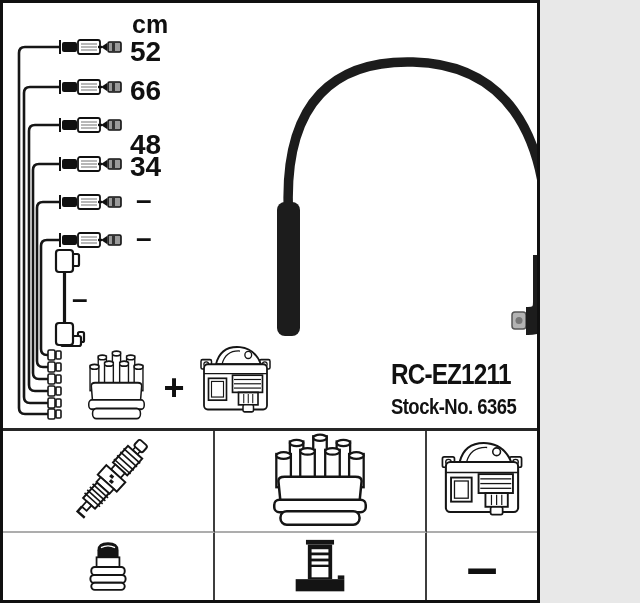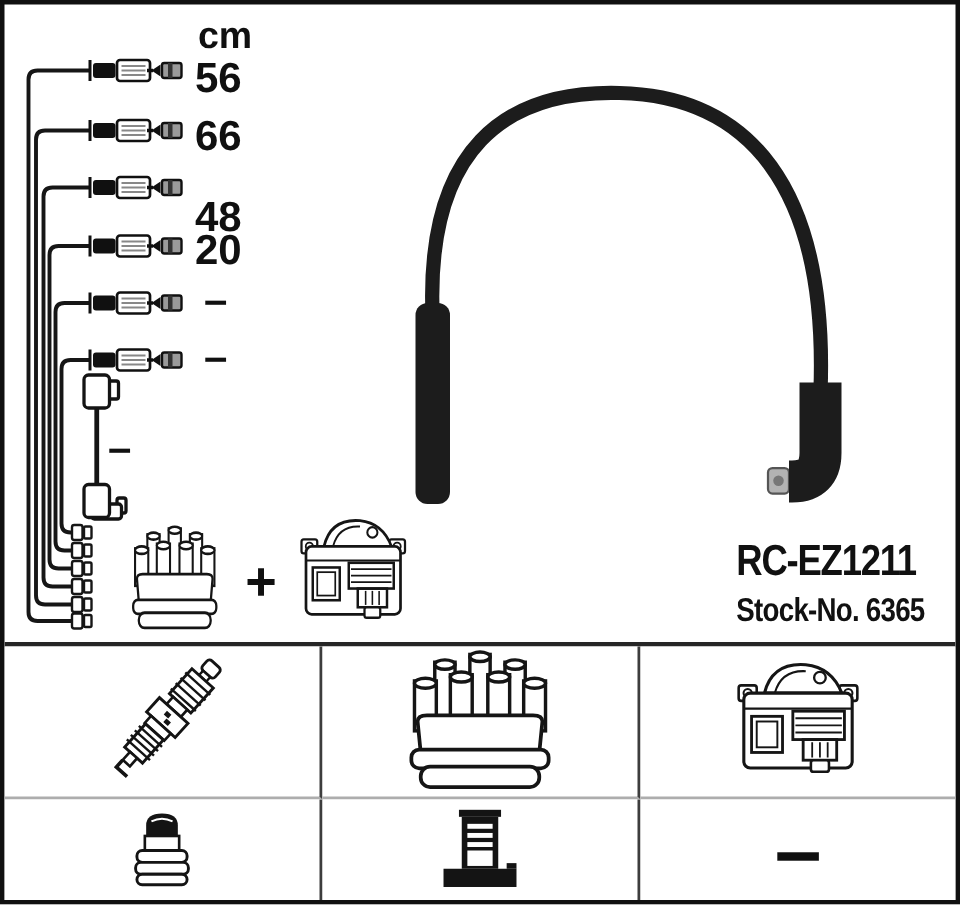--- a/index.html
+++ b/index.html
@@ -1,17 +1,17 @@
 <!DOCTYPE html>
 <html><head>
 <meta charset="utf-8">
 <style>
   html,body{margin:0;padding:0;background:#e8e8e8;}
   .stage{
-    position:relative;width:640px;height:603px;box-sizing:border-box;
+    position:relative;width:540px;height:603px;box-sizing:border-box;
     background:#fff;border:3px solid #101010;overflow:hidden;
     font-family:"Liberation Sans", sans-serif;color:#111;
   }
   .abs{position:absolute;}
   .lbl{position:absolute;font-weight:bold;color:#101010;line-height:1;white-space:nowrap;}
   .unit{left:129px;top:9px;font-size:25px;}
   .len{left:127px;width:40px;font-size:28px;}
   .dashlbl{left:133px;width:24px;font-size:28px;}
   .coil-dash{left:69px;top:282px;font-size:28px;font-weight:bold;position:absolute;line-height:1;}
   .plus{left:156px;top:367px;width:30px;text-align:center;font-size:36px;}
@@ -205,24 +205,24 @@
     <g>
       <path d="M285.5,210 C280,95 335,57 410,59 C495,61 549,120 544,258" fill="none" stroke="#1c1c1c" stroke-width="9.5" stroke-linecap="round"></path>
       <rect x="274" y="199" width="23" height="134" rx="8" fill="#1c1c1c"></rect>
       <rect x="509" y="309" width="14" height="17" rx="3" fill="#b3b3b3" stroke="#555" stroke-width="1.5"></rect>
       <circle cx="516" cy="317.5" r="3.5" fill="#777"></circle>
       <path d="M544,252 L544,299 Q544,318 525,318 L523,318" fill="none" stroke="#1c1c1c" stroke-width="28" stroke-linejoin="round"></path>
     </g>
   </svg>
 
   <div class="lbl unit">cm</div>
-  <div class="lbl len" style="top:35px">56</div>
+  <div class="lbl len" style="top:35px">52</div>
   <div class="lbl len" style="top:74px">66</div>
   <div class="lbl len" style="top:128px">48</div>
-  <div class="lbl len" style="top:150px">20</div>
+  <div class="lbl len" style="top:150px">34</div>
   <div class="lbl dashlbl" style="top:183px">–</div>
   <div class="lbl dashlbl" style="top:221px">–</div>
   <div class="coil-dash">–</div>
   <div class="lbl plus">+</div>
 
   <div class="product">
     <div class="code">RC-EZ1211</div>
     <div class="stock">Stock-No. 6365</div>
   </div>
 

